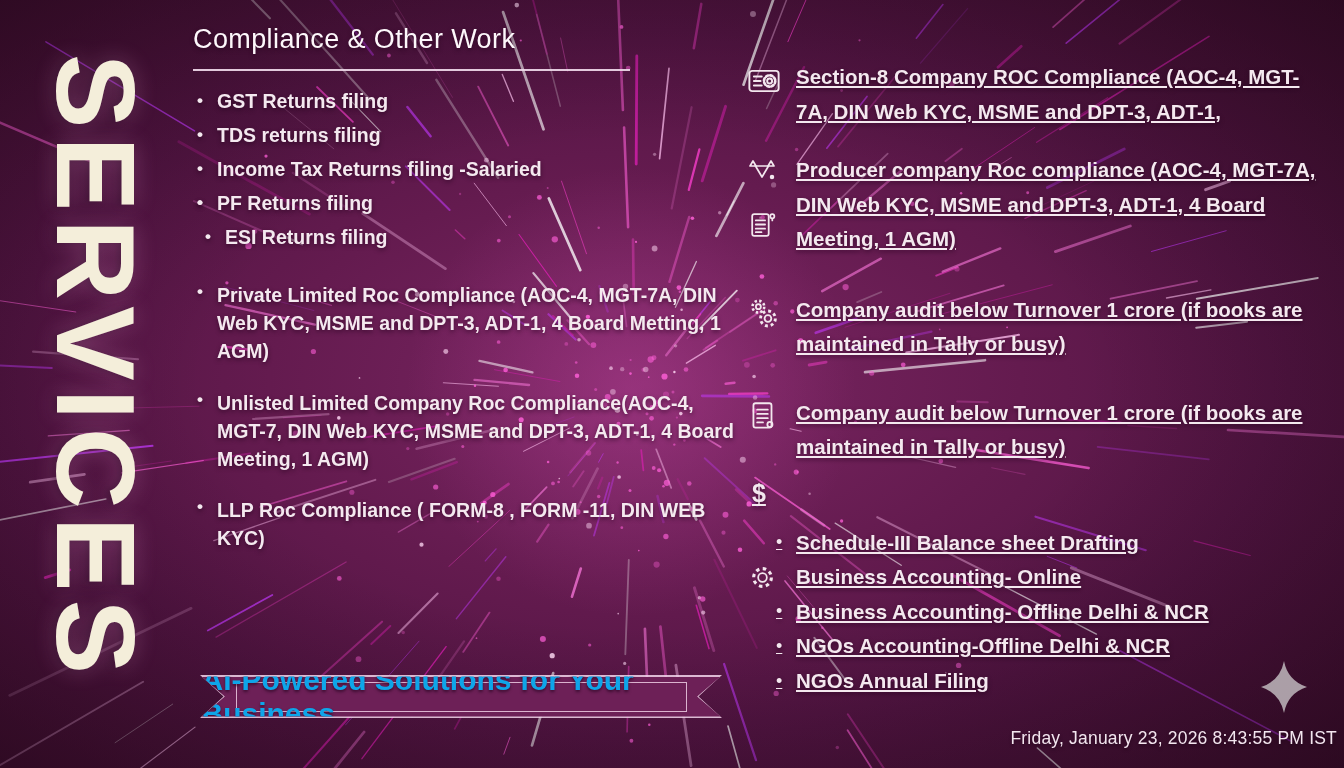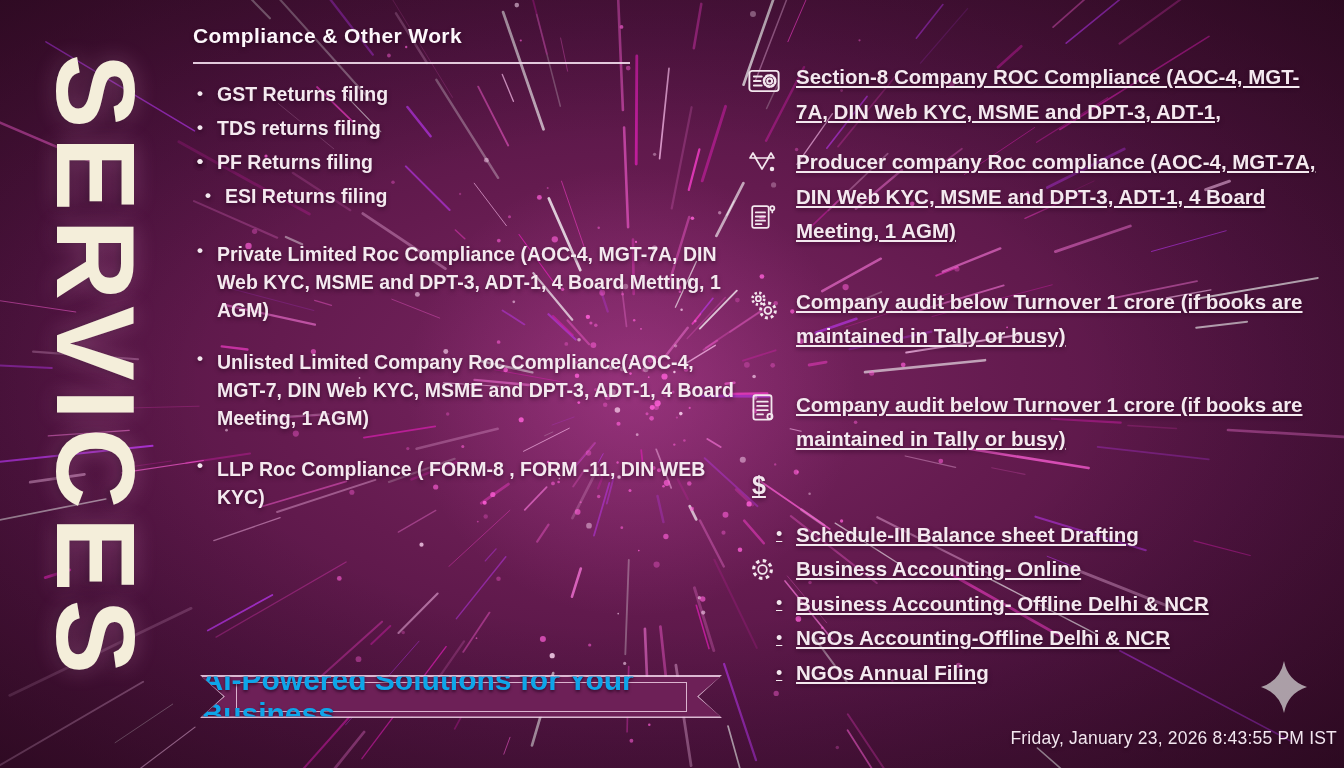--- a/index.html
+++ b/index.html
@@ -17,21 +17,21 @@
   
   .services{
     position:absolute;left:95px;top:368px;width:700px;height:170px;
     transform:translate(-50%,-50%) rotate(90deg);
     text-align:center;font-size:112px;font-weight:bold;letter-spacing:8px;
     color:#f4eeda;line-height:170px;white-space:nowrap;
     text-shadow:0 0 22px rgba(255,170,230,.28), 0 3px 6px rgba(30,0,25,.5);
   }
   
   .left-col{position:absolute;left:193px;top:24px;width:545px;}
-  .heading{font-size:21px;font-weight:bold;color:#fdf8fb;letter-spacing:.4px;}
+  .heading{font-size:27px;font-weight:normal;color:#fdf8fb;letter-spacing:.4px;}
   .rule{width:437px;height:0;border-bottom:2px solid rgba(240,218,234,.92);margin-top:14px;}
   .ul{margin:13px 0 0 0;padding:0;list-style:none;font-size:19.5px;font-weight:bold;}
   .ul li{position:relative;padding-left:24px;line-height:34px;}
   .ul li .b{position:absolute;left:4px;top:0;font-size:17px;}
   .ul li.indent{padding-left:32px;}
   .ul li.indent .b{left:12px;}
   .blocks{margin-top:27px;font-size:19.5px;font-weight:bold;}
   .block{position:relative;padding-left:24px;line-height:28px;margin-bottom:24px;}
   .block .b{position:absolute;left:4px;top:-3px;font-size:17px;}
   
@@ -522,21 +522,21 @@
 
   <div class="services">SERVICES</div>
 
   <div class="left-col txt">
     <div class="heading">Compliance &amp; Other Work</div>
     <div class="rule"></div>
 
     <ul class="ul">
       <li><span class="b">•</span><span>GST Returns filing</span></li>
       <li><span class="b">•</span><span>TDS returns filing</span></li>
-      <li><span class="b">•</span></li>
+      <li><span class="b">•</span><span>Income Tax Returns filing -Salaried</span></li>
       <li><span class="b">•</span></li>
       <li><span class="b">•</span><span>PF Returns filing</span></li>
       <li class="indent"><span class="b">•</span><span>ESI Returns filing</span></li>
     </ul>
 
     <div class="blocks">
       <div class="block"><span class="b">•</span><span>Private Limited Roc Compliance (AOC-4, MGT-7A, DIN Web KYC, MSME and DPT-3, ADT-1, 4 Board Metting, 1 AGM)</span></div>
       <div class="block" style="margin-bottom:23px"><span class="b">•</span><span>Unlisted Limited Company Roc Compliance(AOC-4, MGT-7, DIN Web KYC, MSME and DPT-3, ADT-1, 4 Board Meeting, 1 AGM)</span></div>
       <div class="block"><span class="b">•</span><span>LLP Roc Compliance ( FORM-8 , FORM -11, DIN WEB KYC)</span></div>
     </div>
@@ -559,21 +559,21 @@
           <line x1="7" y1="12" x2="14" y2="12"></line>
             <line x1="7" y1="16" x2="13" y2="16"></line>
             <line x1="7" y1="20" x2="14" y2="20"></line>
           <circle cx="21" cy="16" r="2.2"></circle>
           <circle cx="21" cy="16" r="5" stroke-width="2.4" stroke-dasharray="2 1.93"></circle>
         </svg>
       </div>
       <div class="r-text">Section-8 Company ROC Compliance (AOC-4, MGT-7A, DIN Web KYC, MSME and DPT-3, ADT-1,</div>
     </div>
 
-    <div class="r-item" style="margin-top:16px">
+    <div class="r-item" style="margin-top:24px">
       <div class="icon-col">
         <svg class="icon" viewBox="0 0 32 32" width="32" height="32" fill="none" stroke="currentColor" stroke-width="1.7" stroke-linejoin="round">
           <path d="M4 10 L7 5 L10 10 Z"></path>
             <path d="M22 10 L25 5 L28 10 Z"></path>
           <path d="M9.5 10 L16 21 L22.5 10 Z"></path>
           <circle cx="26" cy="21" r="1.4" fill="currentColor"></circle>
         </svg>
         <svg class="icon" viewBox="0 0 32 32" width="33" height="33" fill="none" stroke="currentColor" stroke-width="1.7" stroke-linecap="round">
           <rect x="6" y="6" width="16" height="21" rx="2"></rect>
           <line x1="9.5" y1="12" x2="18.5" y2="12"></line>

